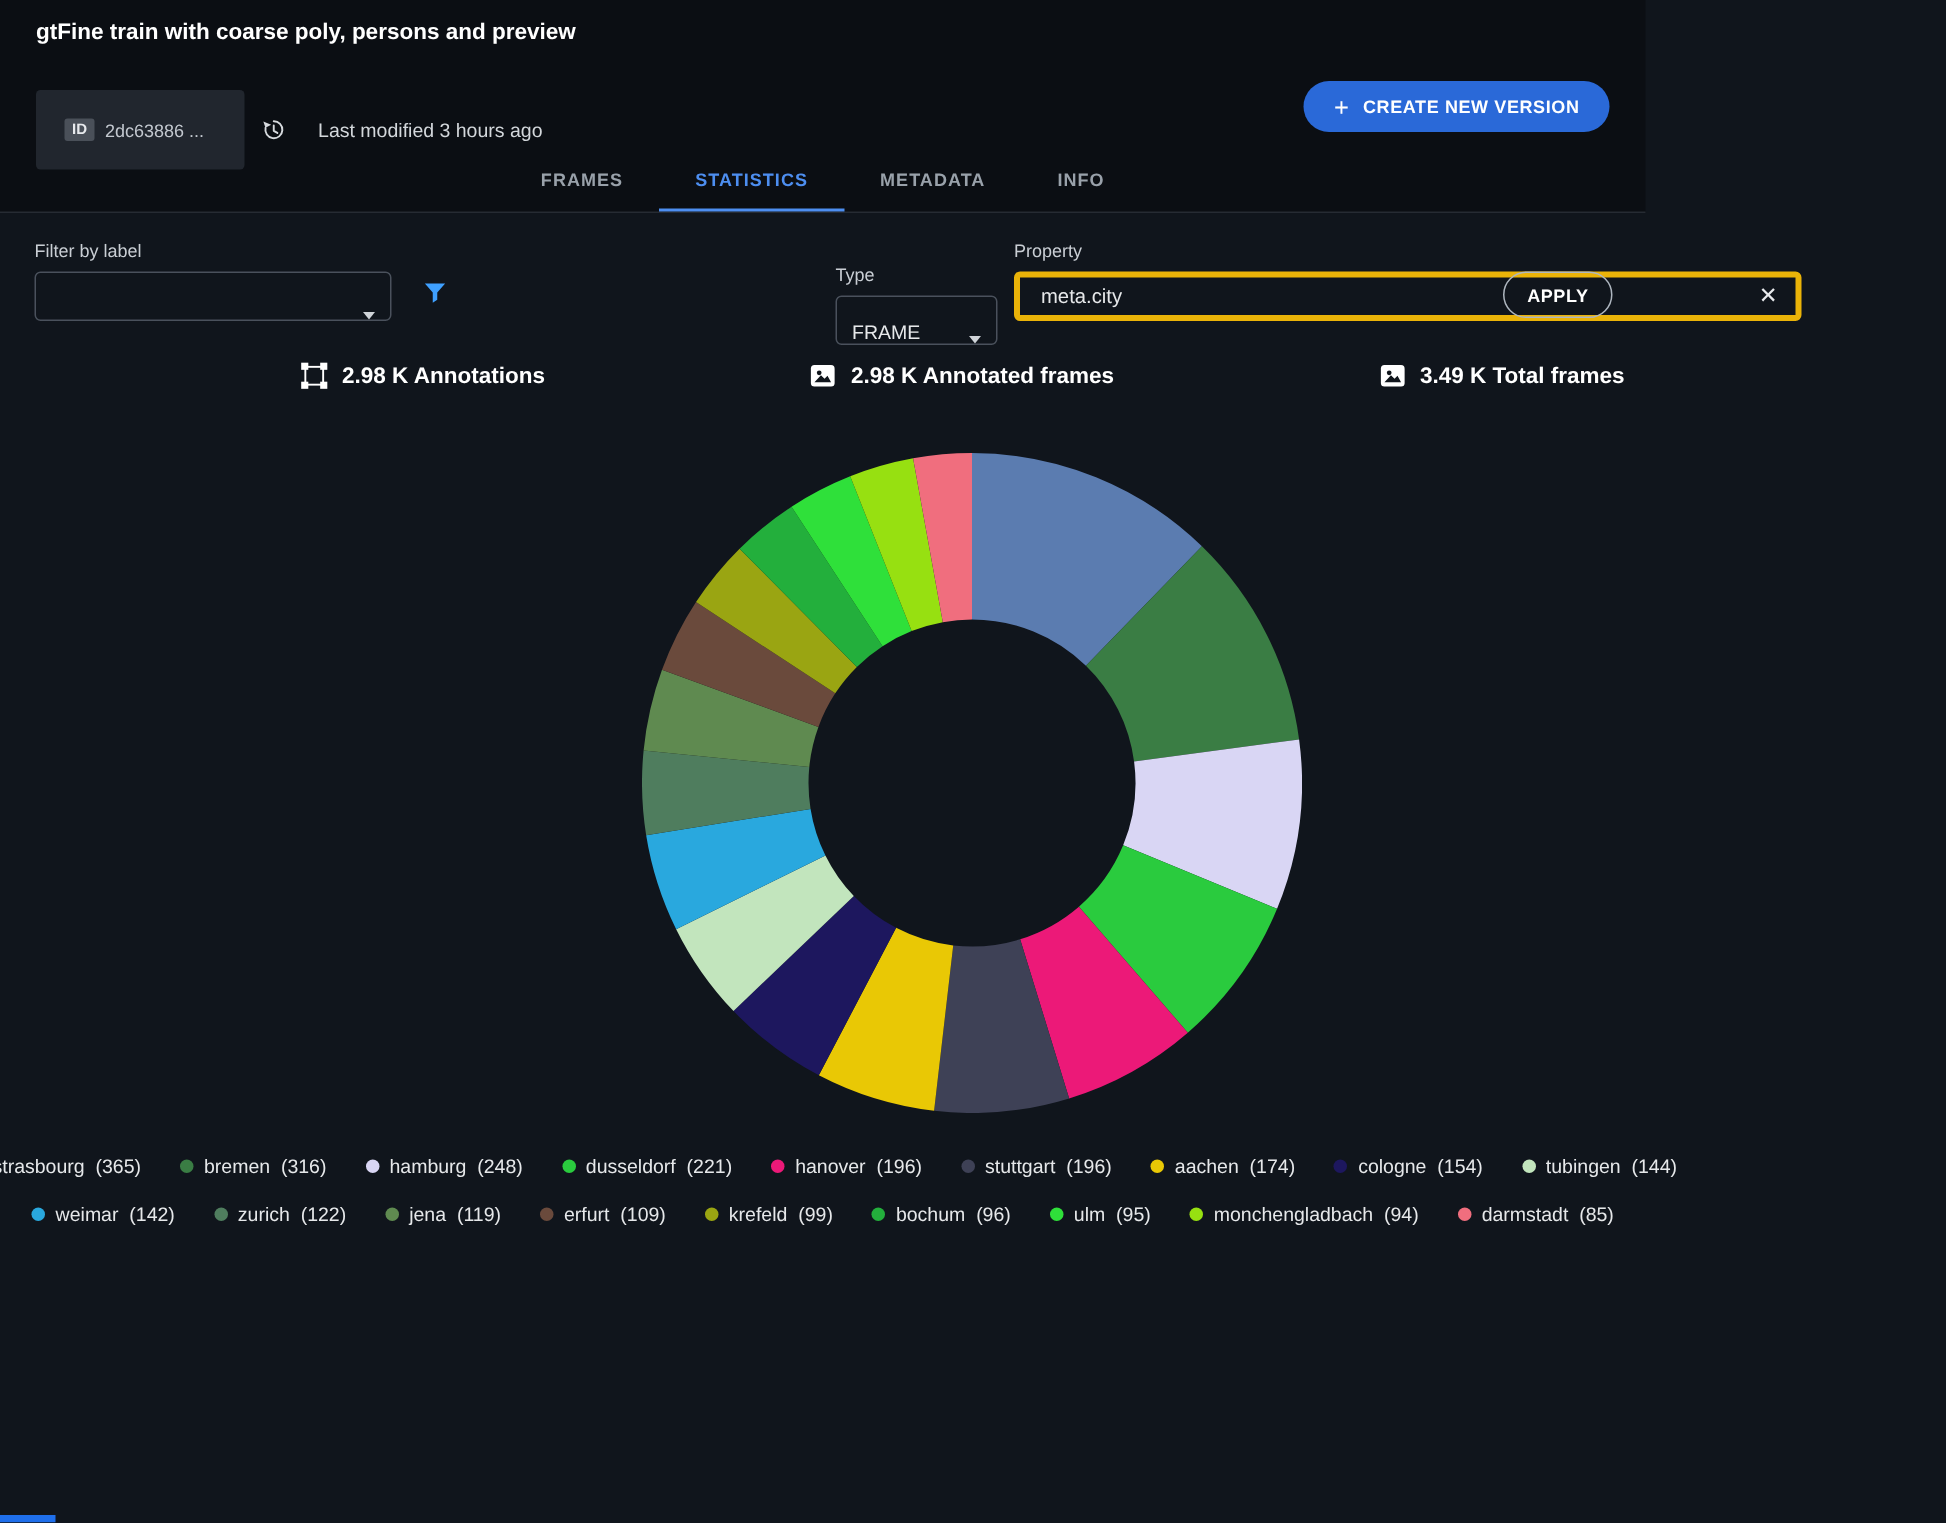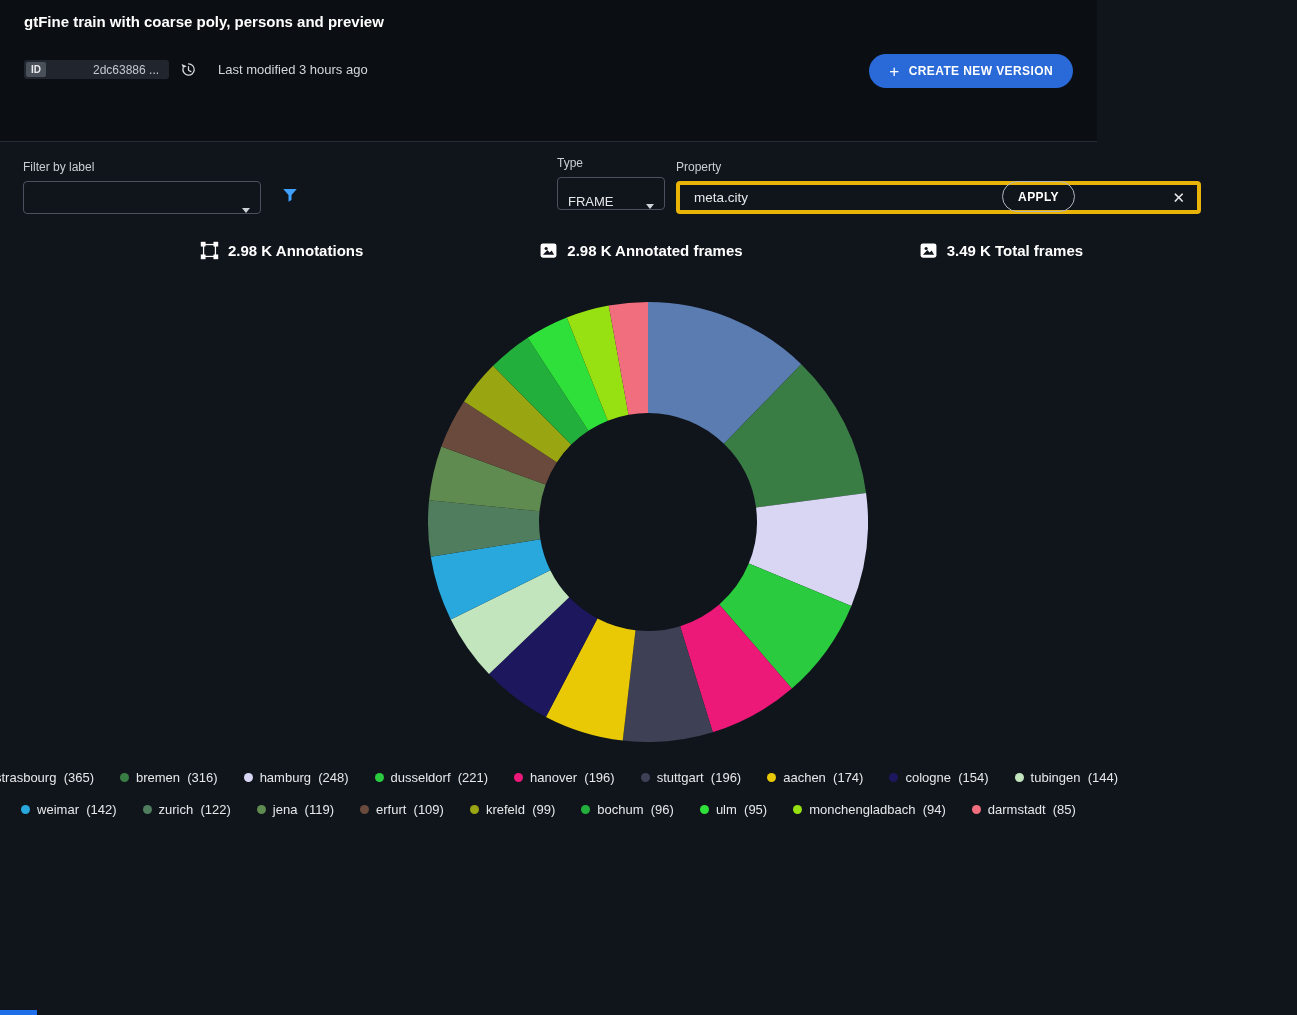--- a/index.html
+++ b/index.html
@@ -20,21 +20,21 @@
   .page-title {
     position:absolute; top:13px; left:24px;
     font-size:15px; font-weight:700; color:#ffffff;
   }
   .meta-row {
     position:absolute; top:60px; left:24px;
     display:flex; align-items:center; gap:11px;
   }
   .id-chip {
     display:flex; align-items:flex-end;
-    background:#21262e; border-radius:3px; padding:2px; cursor:pointer;gap:40px;
+    background:#21262e; border-radius:3px; padding:19px; cursor:pointer;
   }
   .id-tag {
     background:#4a5059; color:#e8eaed; font-size:10px; font-weight:700;
     padding:2px 5px; border-radius:2px;
   }
   .id-value { color:#c3c8cf; font-size:12px; padding:0 8px 0 7px; }
   .modified { color:#d3d7db; font-size:13px; display:flex; gap:21px; align-items:center; }
 
   .create-btn {
     position:absolute; top:54px; right:24px; height:34px;
@@ -51,21 +51,21 @@
   }
   .tab {
     padding:0 24px; display:flex; align-items:center;
     font-size:12px; font-weight:600; letter-spacing:.7px;
     color:#99a1aa; cursor:pointer;
   }
   .tab.active { color:#4d8ef0; box-shadow:inset 0 -2px 0 #4d8ef0; }
 
   .field-label { font-size:12px; color:#c9ced4; margin-bottom:7px; }
   .lf-field   { position:absolute; top:160px; left:23px;  width:238px; }
-  .type-field { position:absolute; top:156px; left:557px; width:108px; }
+  .type-field { position:absolute; top:176px; left:557px; width:108px; }
   .prop-field { position:absolute; top:160px; left:676px; width:525px; }
 
   .select {
     height:33px; box-sizing:border-box;
     border:1px solid #4a515c; border-radius:4px;
     display:flex; align-items:flex-end; justify-content:space-between;
     padding:0 10px; background:transparent; cursor:pointer;
   }
   .select-value { font-size:13px; color:#e6e8ea; }
   .caret {
@@ -140,20 +140,26 @@
       </span>
       <span>Last modified 3 hours ago</span>
     </span>
   </div>
 
   <button class="create-btn">
     <span class="plus">+</span>
     <span>CREATE NEW VERSION</span>
   </button>
 
+  <nav class="tab-bar">
+      <div class="tab">FRAMES</div>
+      <div class="tab active">STATISTICS</div>
+      <div class="tab">METADATA</div>
+      <div class="tab">INFO</div>
+    </nav>
 
   <div class="lf-field">
     <div class="field-label">Filter by label</div>
     <div class="select">
       <span class="select-value"></span>
       <span class="caret"></span>
     </div>
   </div>
 
   <span class="funnel">

